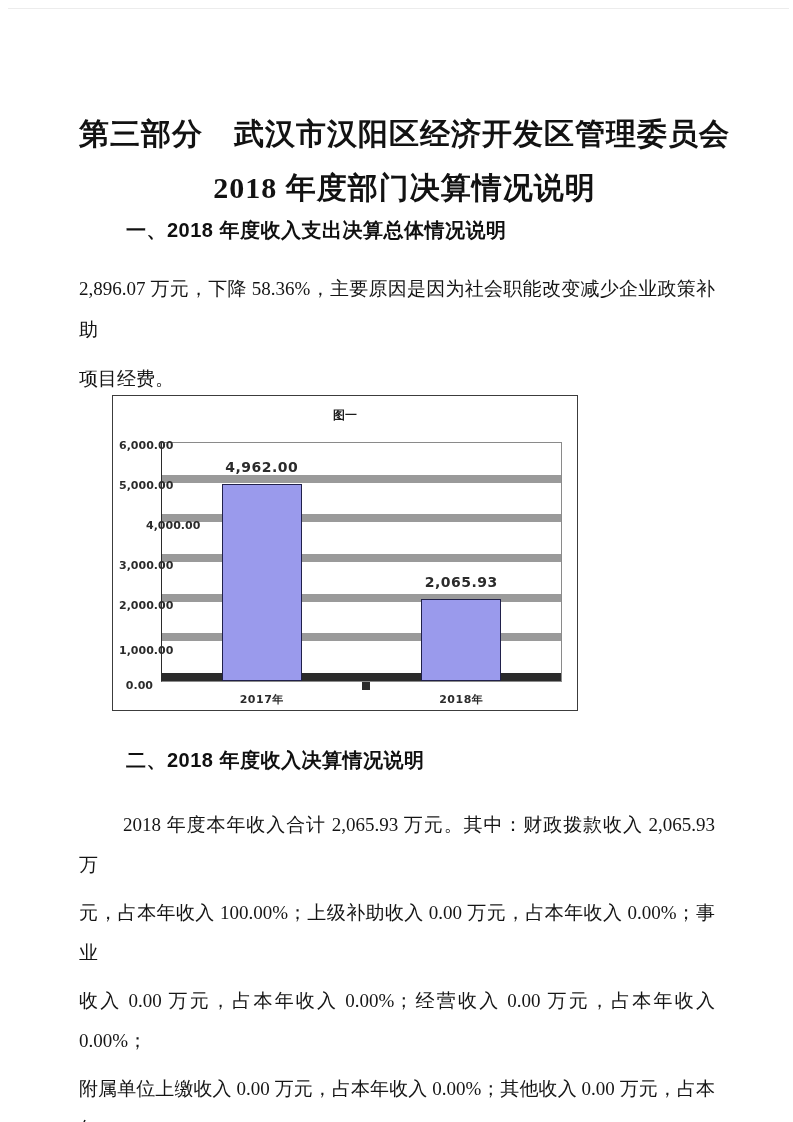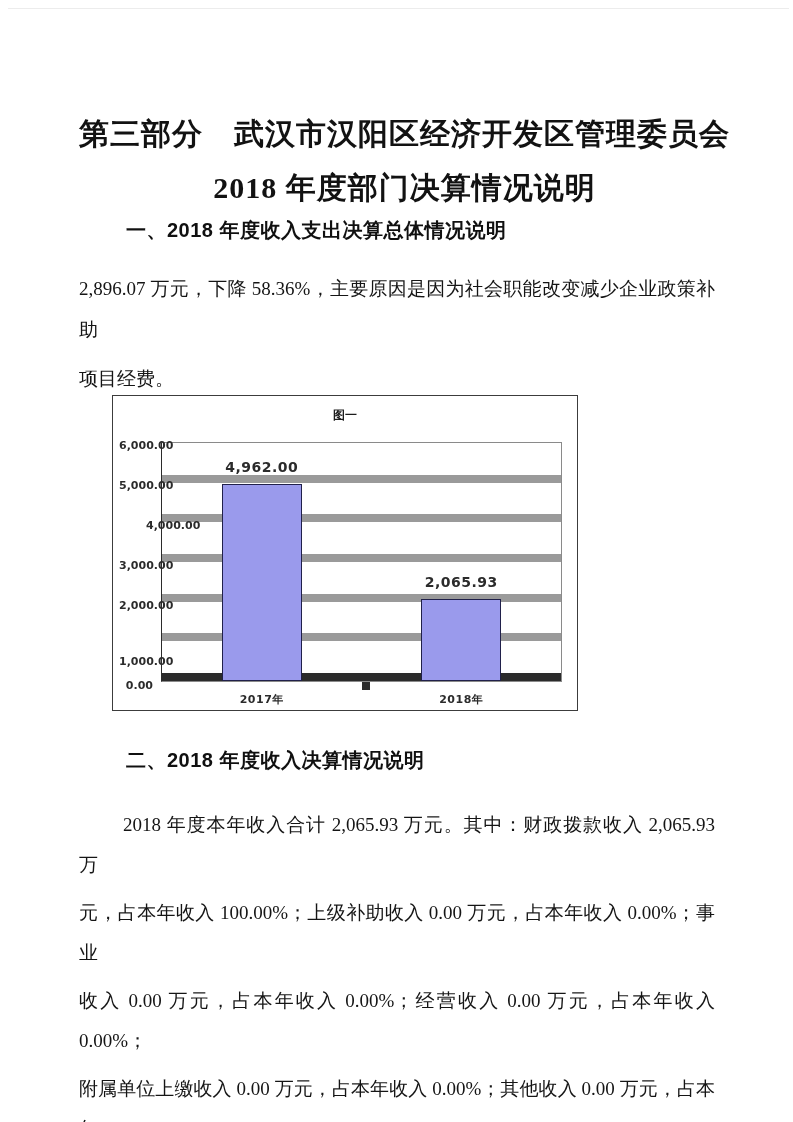--- a/index.html
+++ b/index.html
@@ -89,21 +89,21 @@
         <div class="bottom-axis" style="background: rgb(43, 43, 43);"></div>
         <div class="bar" style="left: 59.75px; bottom: 0px; width: 80px; height: 196.826px; background: rgb(154, 154, 236); border: 1px solid rgb(32, 32, 74);"></div>
         <div class="vlabel" style="left: 39.75px; bottom: 202.826px;">4,962.00</div>
         <div class="bar" style="left: 259.25px; bottom: 0px; width: 80px; height: 81.9486px; background: rgb(154, 154, 236); border: 1px solid rgb(32, 32, 74);"></div>
         <div class="vlabel" style="left: 239.25px; bottom: 87.9486px;">2,065.93</div>
       </div>
   <div class="xlabel" style="left: 88.75px; top: 293px;">2017年</div>
       <div class="xlabel" style="left: 288.25px; top: 293px;">2018年</div>
       <div class="axis-tick" style="left: 248.5px; top: 286px; background: rgb(43, 43, 43);"></div>
       <div class="ytick" style="top: 279px;">0.00</div>
-      <div class="ytick" style="top: 255px;">1,000.00</div>
+      <div class="ytick" style="top: 244px;">1,000.00</div>
       <div class="ytick" style="top: 199px;">2,000.00</div>
       <div class="ytick" style="top: 159px;">3,000.00</div>
       <div class="ytick" style="top: 119px; margin-left: 27px;">4,000.00</div>
       <div class="ytick" style="top: 79px;">5,000.00</div>
       <div class="ytick" style="top: 39px;">6,000.00</div>
     </div>
 
   <div class="section-heading" id="heading-2">二、2018 年度收入决算情况说明</div>
 
   <div class="para" id="para-2">

